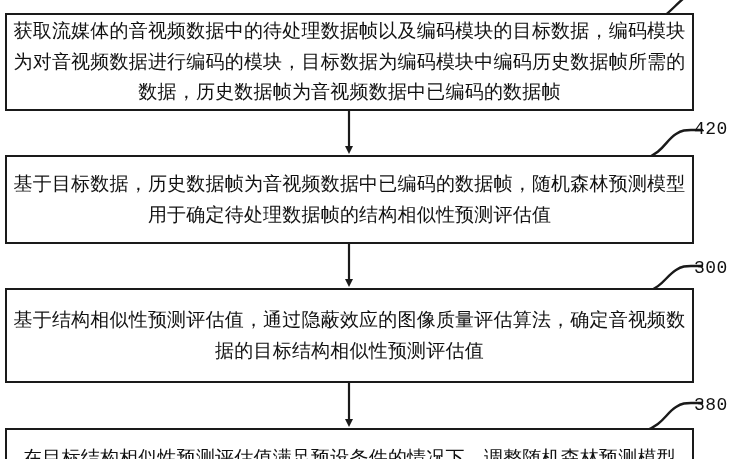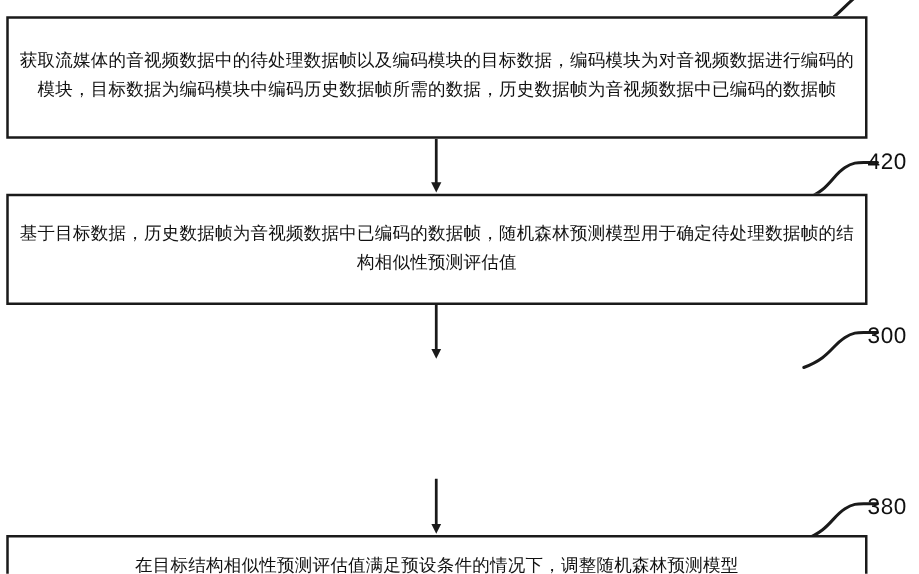--- a/index.html
+++ b/index.html
@@ -28,21 +28,21 @@
     box-sizing: border-box;
     border: 2px solid #1a1a1a;
     background: #ffffff;
     display: flex;
     align-items: center;
     justify-content: center;
   }
 
   .step-text {
     font-family: Liberation Serif, serif;
-    font-size: 14px;
+    font-size: 19px;
     line-height: 1.62;
     color: #111111;
     text-align: center;
     padding: 0 4px;
     letter-spacing: 0.2px;
     word-break: break-all;
   }
 
   
   #box-410 { left: 5px;  top: 13px;  width: 689px; height: 98px; }
@@ -51,21 +51,21 @@
   #box-440 { left: 5px;  top: 428px; width: 689px; height: 60px; }
 
   #box-440 .step-text {
     align-self: flex-start;
     margin-top: 13px;
   }
 
   
   .ref-label {
     position: absolute;
-    font-family: Liberation Sans, sans-serif;
+    font-family: Liberation Mono, monospace;
     font-size: 18px;
     color: #111111;
     letter-spacing: 0.5px;
   }
   #ref-420 { left: 694px; top: 119px; }
   #ref-430 { left: 694px; top: 258px; }
   #ref-440 { left: 694px; top: 395px; }
 
   
   #vector-layer {
@@ -104,20 +104,23 @@
   </svg>
 
   <div class="step-box" id="box-410">
     <div class="step-text">获取流媒体的音视频数据中的待处理数据帧以及编码模块的目标数据，编码模块为对音视频数据进行编码的模块，目标数据为编码模块中编码历史数据帧所需的数据，历史数据帧为音视频数据中已编码的数据帧</div>
   </div>
 
   <div class="step-box" id="box-420">
     <div class="step-text">基于目标数据，历史数据帧为音视频数据中已编码的数据帧，随机森林预测模型用于确定待处理数据帧的结构相似性预测评估值</div>
   </div>
 
+  <div class="step-box" id="box-430">
+    <div class="step-text">基于结构相似性预测评估值，通过隐蔽效应的图像质量评估算法，确定音视频数据的目标结构相似性预测评估值</div>
+  </div>
 
   <div class="step-box" id="box-440">
     <div class="step-text">在目标结构相似性预测评估值满足预设条件的情况下，调整随机森林预测模型</div>
   </div>
 
   <div class="ref-label" id="ref-420">420</div>
   <div class="ref-label" id="ref-430">300</div>
   <div class="ref-label" id="ref-440">380</div>
 
 </div>

